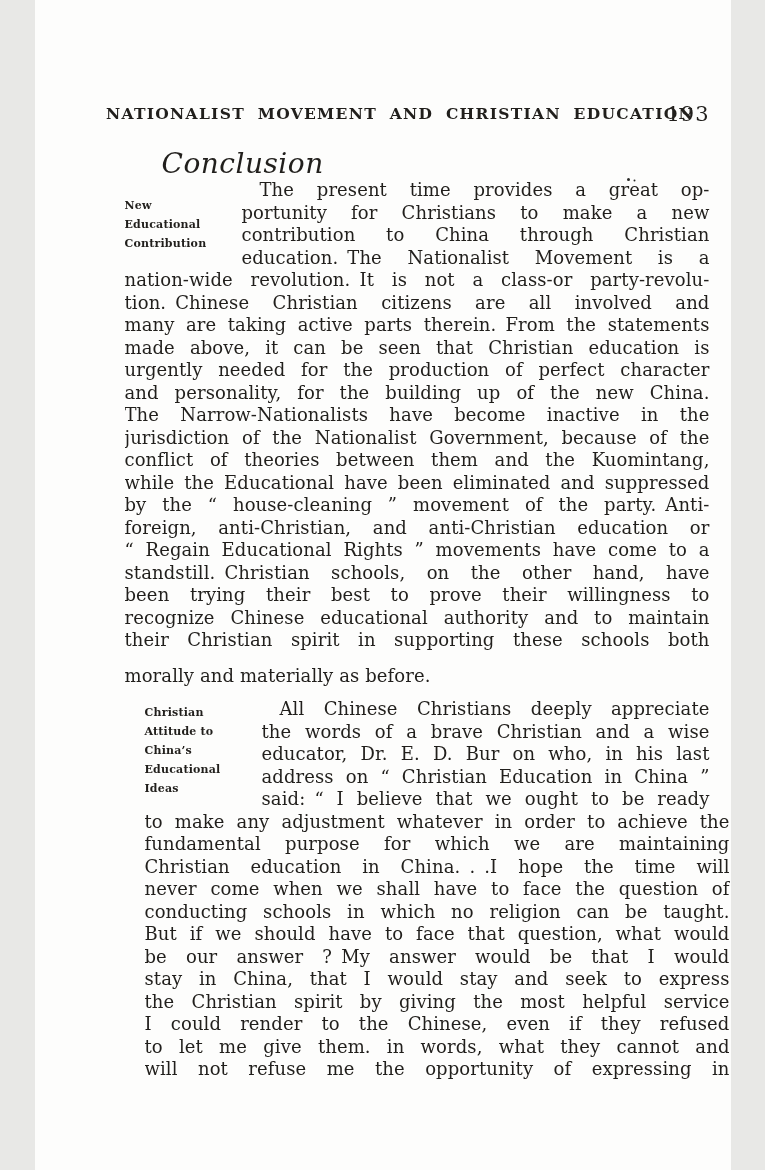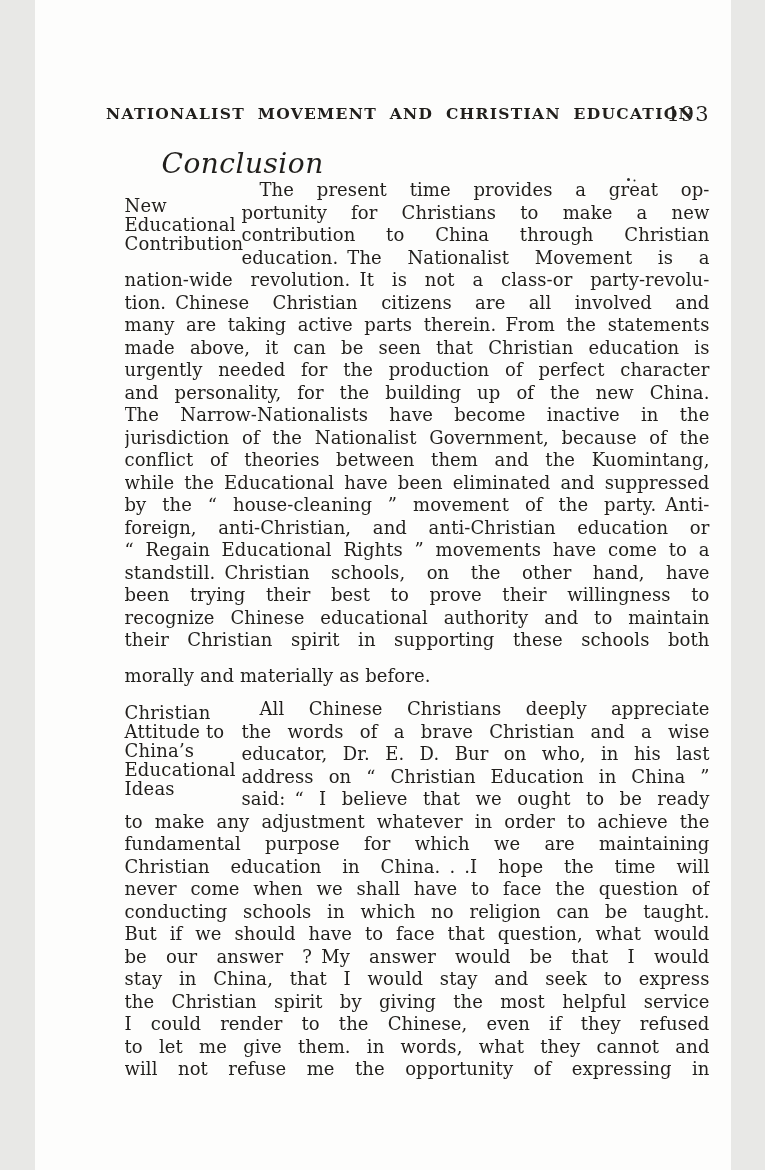--- a/index.html
+++ b/index.html
@@ -31,27 +31,27 @@
   .section-heading{
     position:absolute;top:147px;left:91px;
     font-style:italic;font-size:28px;letter-spacing:0.5px;margin-left:36px;
   }
   
   .text-column{
     position:absolute;left:90px;top:179px;width:585px;
     font-size:18px;letter-spacing:0.1px;
   }
   .para{position:relative;}
-  .para + .para{margin-top:11px;}
+  .para + .para{margin-top:11px;margin-left:20px;}
   .para-head{display:flex;}
   .margin-note{width:117px;flex:0 0 117px;}
   .para-0 .margin-note{padding-top:17px;}
   .para-1 .margin-note{padding-top:5px;}
   .note-line{
-    font-size:18px;font-weight:normal;line-height:19px;
+    font-size:11px;font-weight:bold;line-height:19px;
     letter-spacing:0.2px;white-space:nowrap;
   }
   .indent-col{flex:1 1 auto;min-width:0;}
   .full-col{width:585px;}
   .tline{
     line-height:22.5px;height:22.5px;overflow:hidden;
     text-align:justify;text-align-last:justify;
   }
   .tline.first{padding-left:18px;}
   .tline.flush{text-align-last:left;margin-top:13px;}

